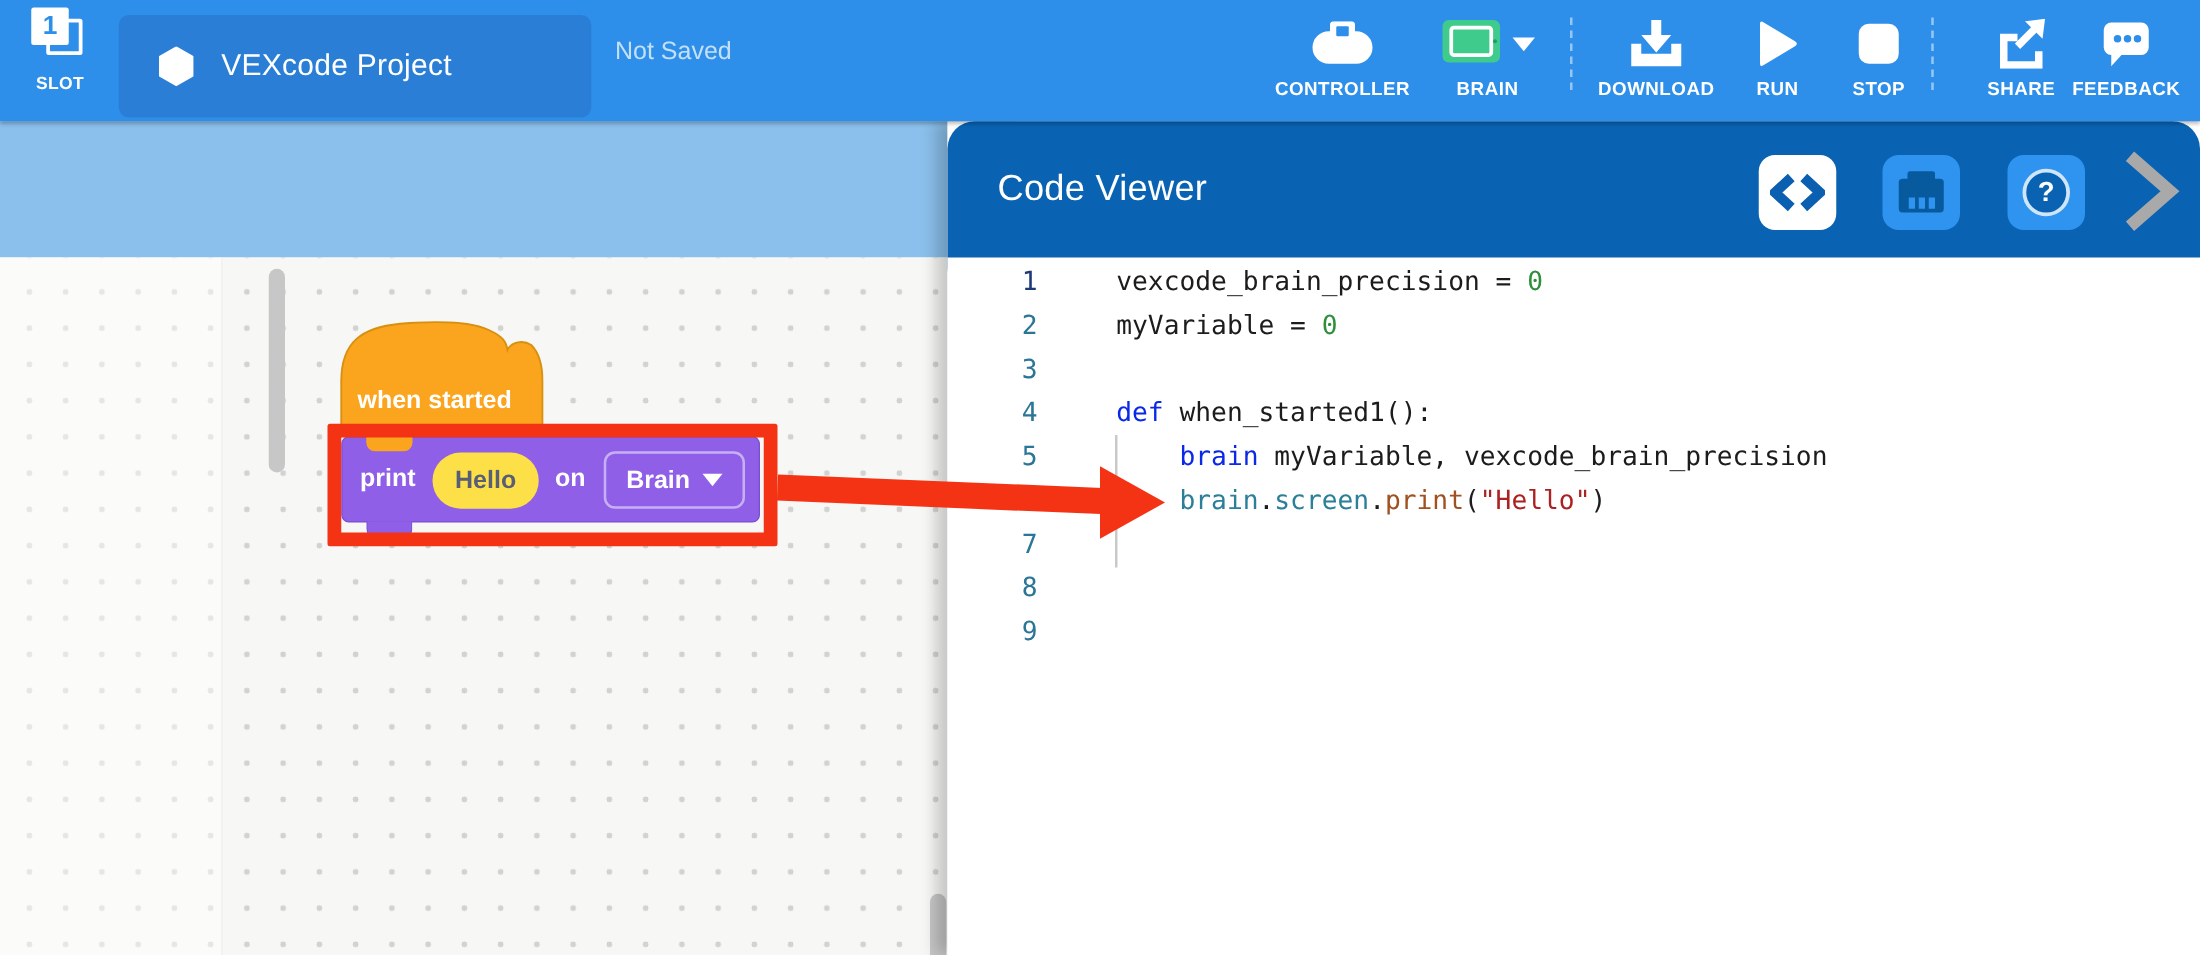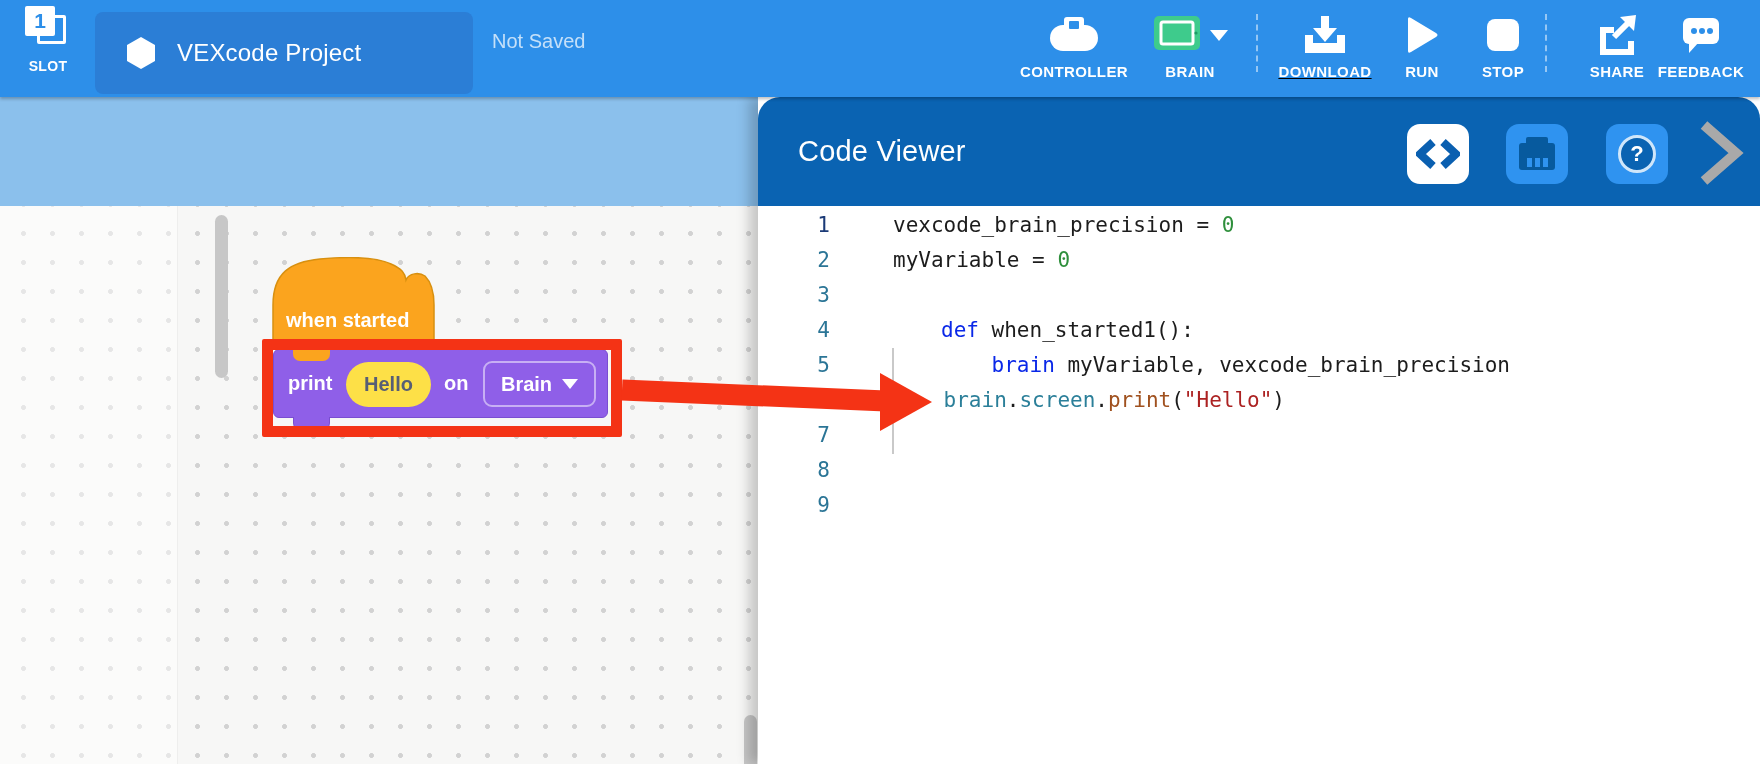--- a/index.html
+++ b/index.html
@@ -70,21 +70,21 @@
   .help-circle{width:38px;height:38px;border-radius:50%;background:var(--header-bg);border:3px solid #CFE6FA;
                color:#fff;font-size:22px;font-weight:bold;display:flex;align-items:center;justify-content:center;}
   .cv-collapse{position:absolute;left:938px;top:24px;}
 
   .code-area{position:absolute;left:0;top:109px;width:1002px;height:558px;background:#fff;
              font-family:"DejaVu Sans Mono",monospace;font-size:21px;padding-top:2px;}
   .code-line{display:flex;height:35px;line-height:35px;white-space:pre;}
   .code-line .ln{width:72px;text-align:right;color:var(--line-num);}
   .code-line .code{margin-left:63px;color:var(--code-plain);}
   .tok-plain{color:var(--code-plain);}
-  .tok-kw{color:var(--code-kw);margin-left:48px;}
+  .tok-kw{color:var(--code-kw);}
   .tok-obj{color:var(--code-obj);}
   .tok-fn{color:var(--code-fn);}
   .tok-str{color:var(--code-str);}
   .tok-num{color:var(--code-num);}
   .indent-guide{position:absolute;left:134px;top:142px;width:2px;height:106px;background:#C9C9C9;}
 
   .anno-arrow{position:absolute;left:0;top:0;width:1760px;height:764px;z-index:60;pointer-events:none;}
 </style>
 </head>
 <body>
@@ -128,21 +128,21 @@
             <circle cx="43" cy="18" r="1.6" fill="#1e9c66"></circle>
           </svg>
         </span>
         <span class="caret-down" data-interactable="true"></span>
       </div>
       <div class="tb-label" data-interactable="false">BRAIN</div>
     </div>
 
     <div class="tb-sep" style="left:1256px;" data-interactable="false"></div>
 
-    <div class="tb-action" style="left:1260px;width:130px;text-decoration:underline;" data-interactable="true">
+    <div class="tb-action" style="left:1260px;width:130px;" data-interactable="true">
       <div class="icon-row" data-interactable="false">
         <svg width="46" height="38" viewBox="0 0 46 38">
           <rect x="19" y="0" width="8" height="14" fill="#fff"></rect>
           <polygon points="11,12 35,12 23,26" fill="#fff"></polygon>
           <path d="M3,19 h8 v8 h24 v-8 h8 v18 h-40 z" fill="#fff"></path>
         </svg>
       </div>
       <div class="tb-label" data-interactable="false">DOWNLOAD</div>
     </div>
 

